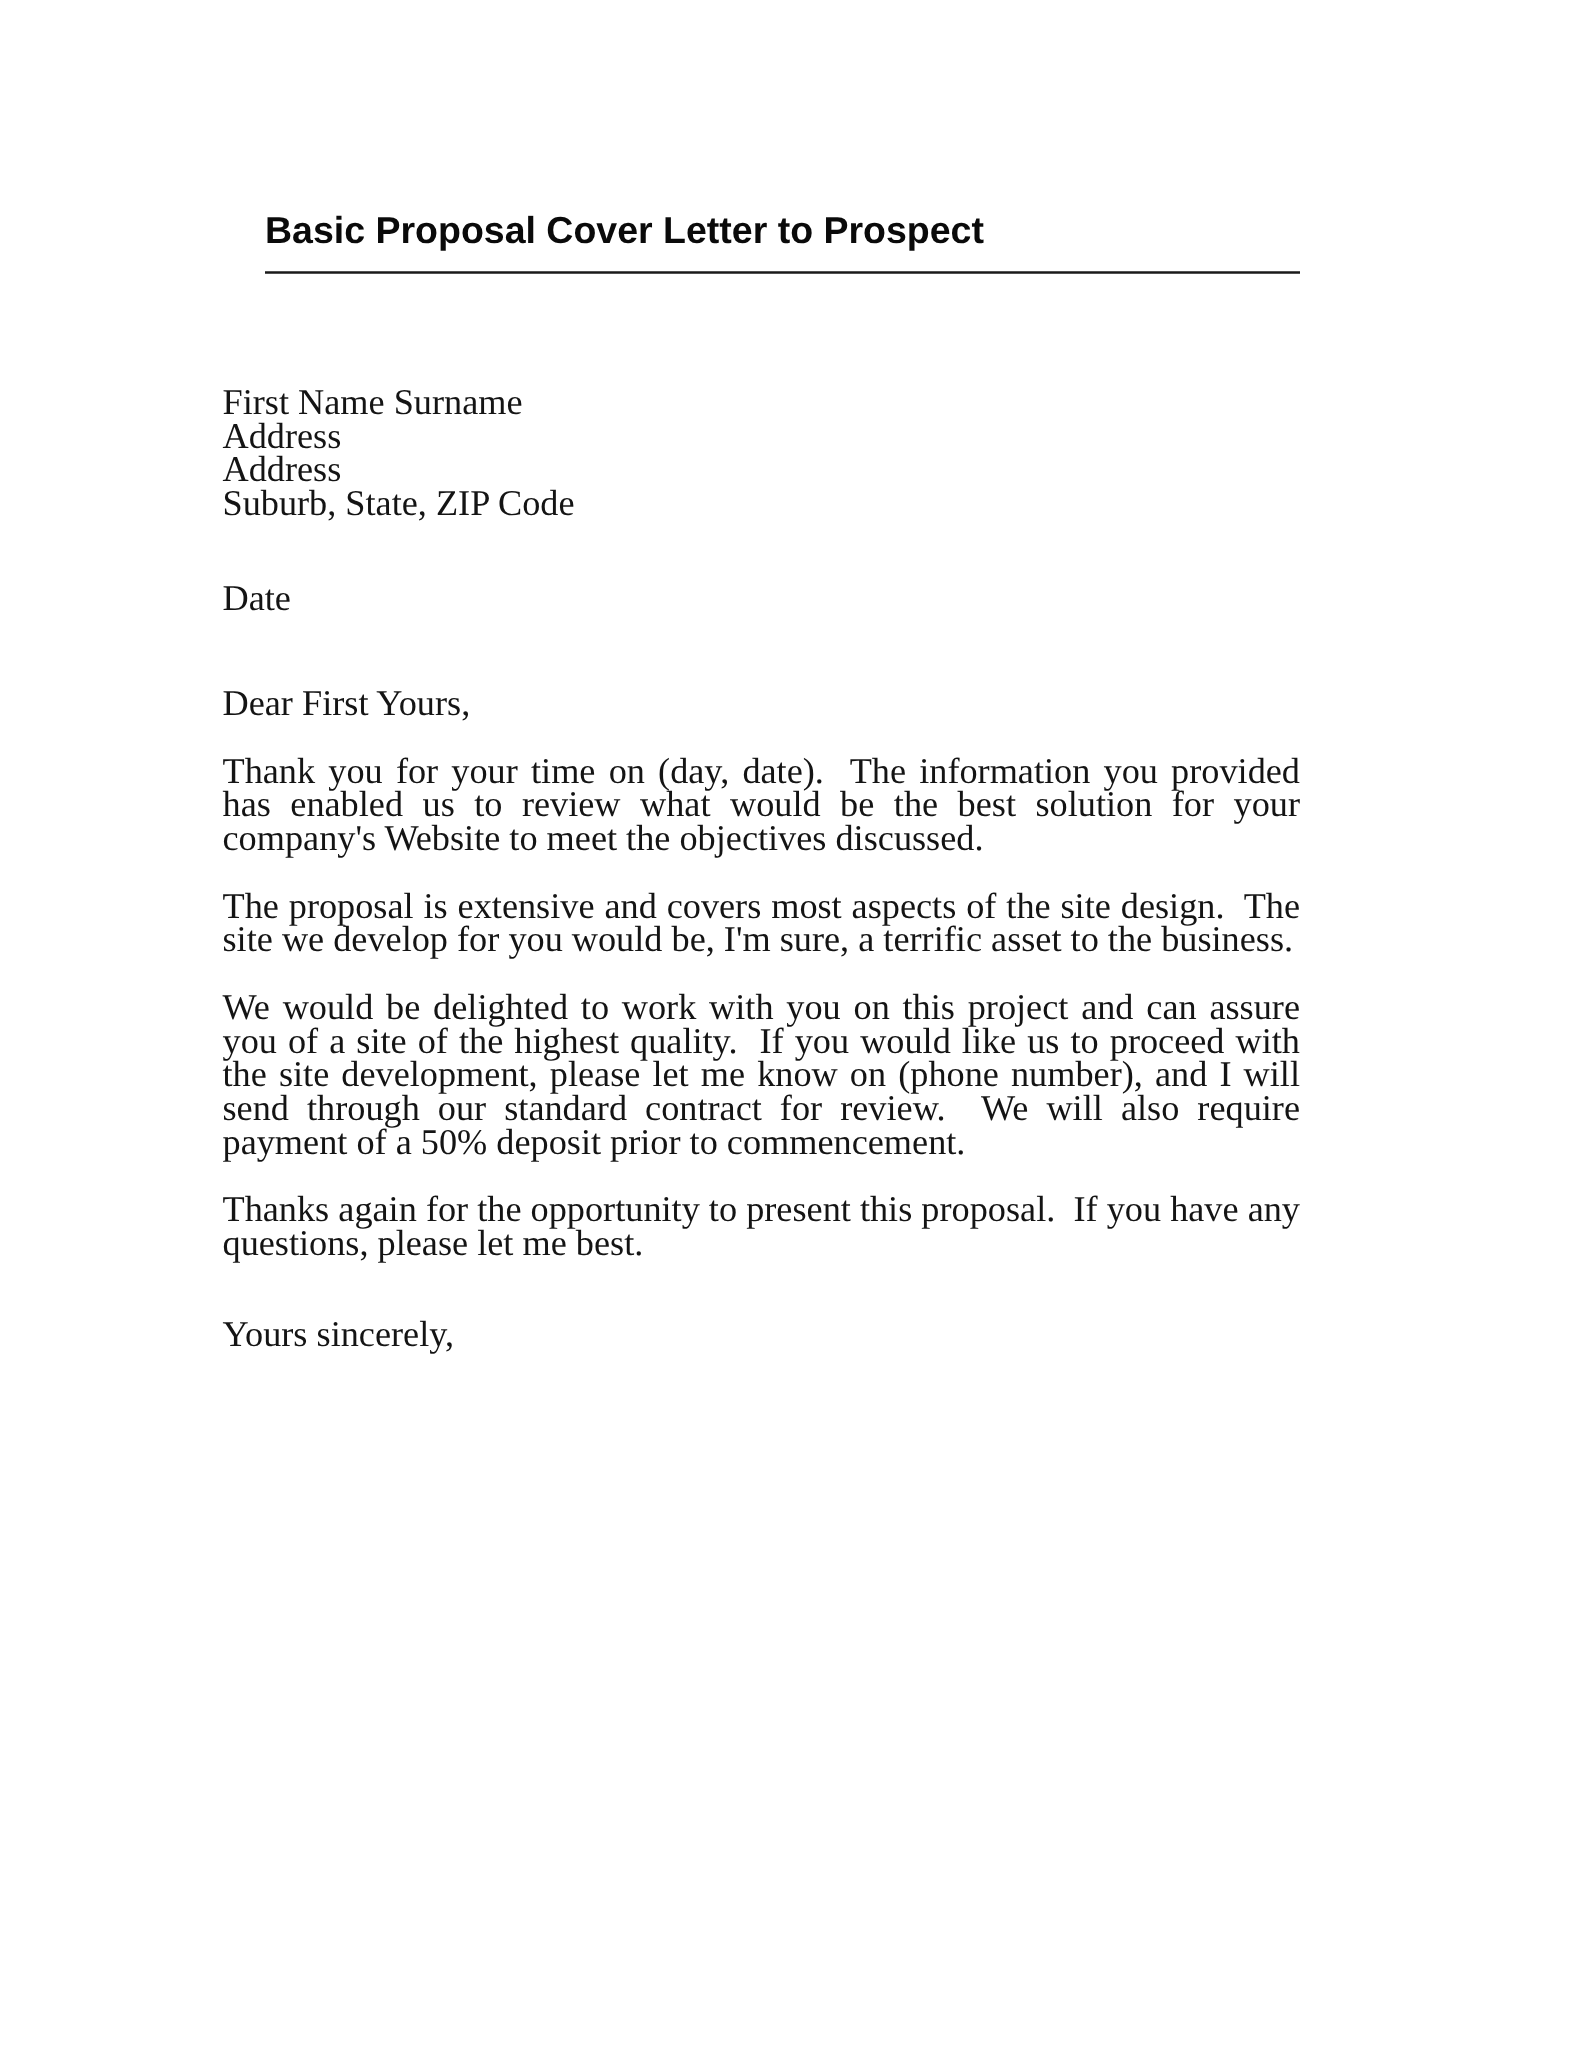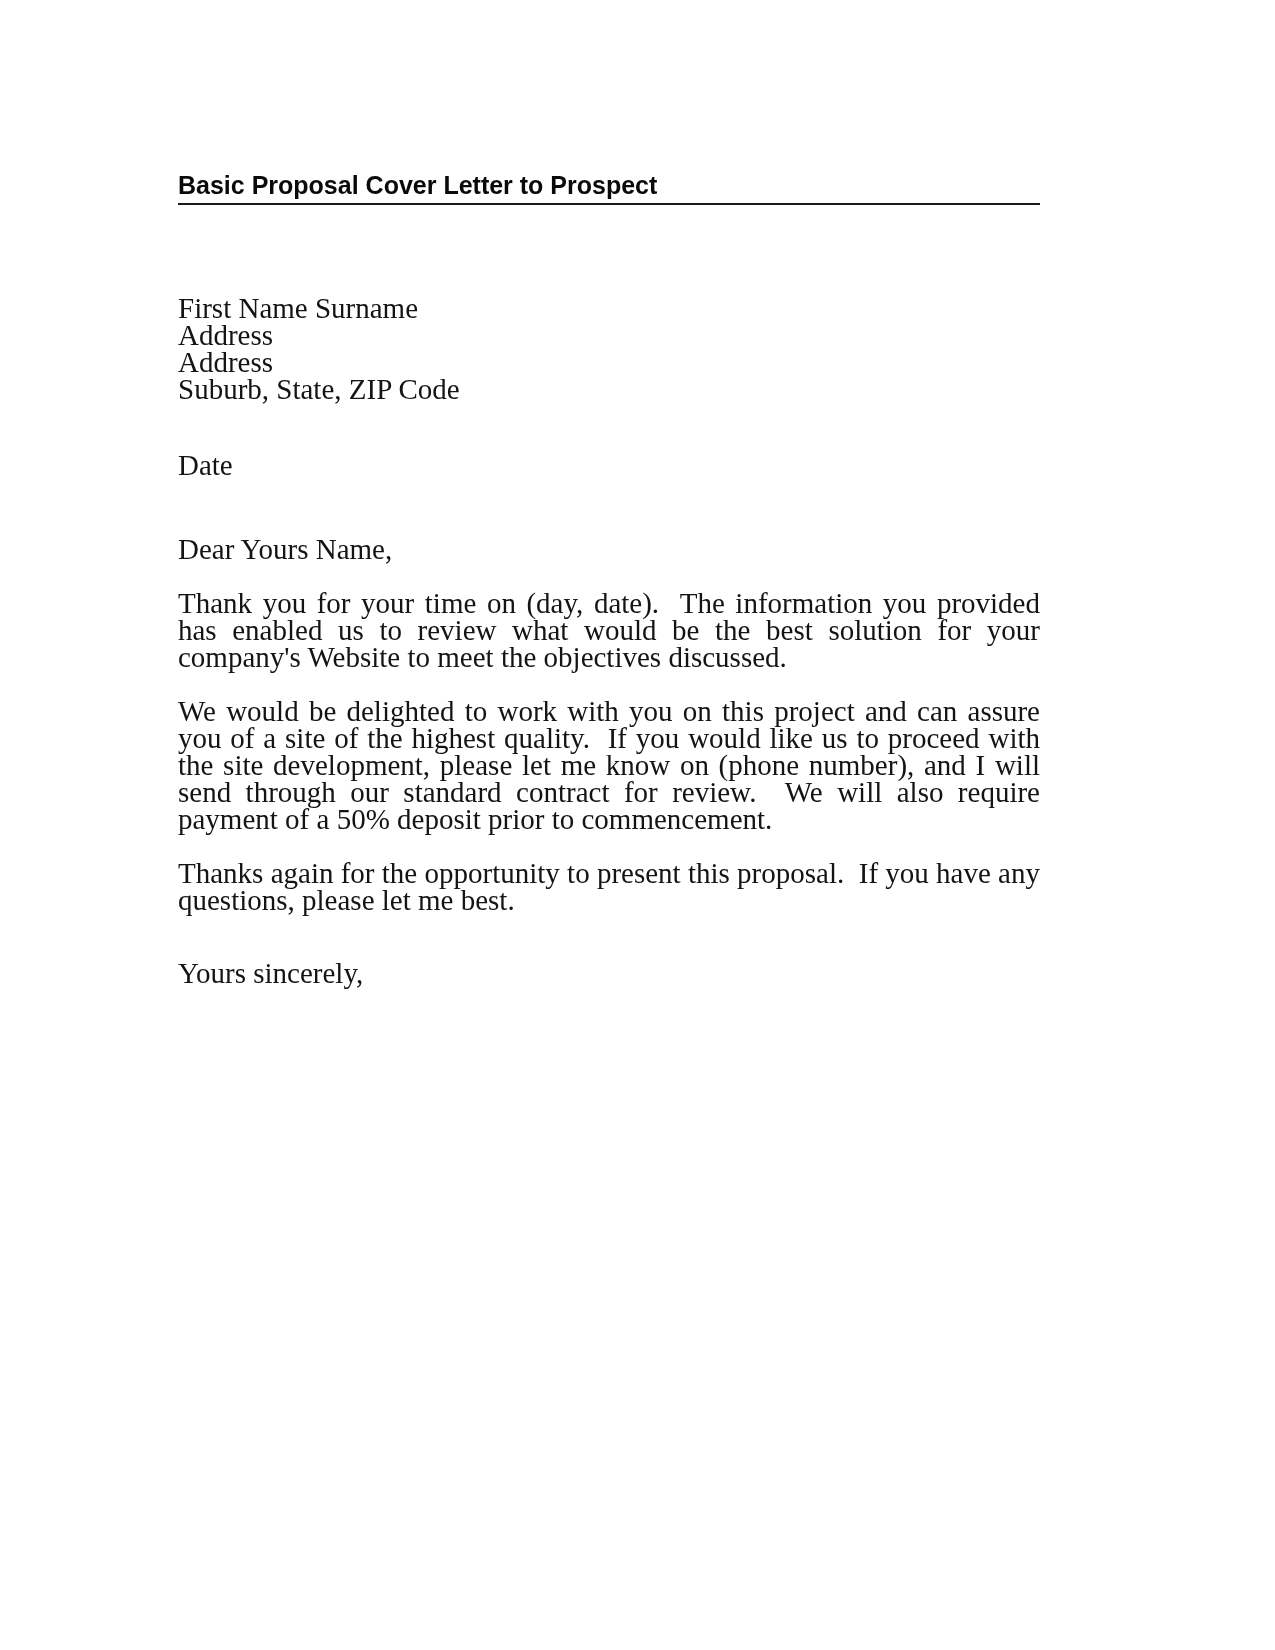--- a/index.html
+++ b/index.html
@@ -20,26 +20,27 @@
   .content {
     position: absolute;
     left: 178px;
     top: 170px;
     width: 862px;
   }
 
   .doc-title {
     font-family: "Liberation Sans", "DejaVu Sans", sans-serif;
     font-weight: bold;
-    font-size: 25px;
+    font-size: 30px;
     line-height: 30px;
     color: #0a0a0a;
-    padding-bottom: 3px;
+    padding-bottom: 17px;
     border-bottom: 2px solid #1a1a1a;
     letter-spacing: 0px;
+    margin-left: 34px;
   }
 
   .body-text {
     font-family: "Liberation Serif", "DejaVu Serif", serif;
     font-size: 29px;
     line-height: 27px;
     color: #141414;
   }
 
   .recipient-block { margin-top: 90px; }
@@ -70,24 +71,25 @@
 
     <div class="recipient-block body-text">
       <div>First Name Surname</div>
       <div>Address</div>
       <div>Address</div>
       <div>Suburb, State, ZIP Code</div>
     </div>
 
     <div class="date-line body-text">Date</div>
 
-    <div class="salutation body-text">Dear Yours Name,</div>
+    <div class="salutation body-text">Dear First Yours,</div>
 
     <div class="letter-body body-text">
       <p>Thank you for your time on (day, date).  The information you provided has enabled us to review what would be the best solution for your company's Website to meet the objectives discussed.</p>
+      <p>The proposal is extensive and covers most aspects of the site design.  The site we develop for you would be, I'm sure, a terrific asset to the business.</p>
       <p>We would be delighted to work with you on this project and can assure you of a site of the highest quality.  If you would like us to proceed with the site development, please let me know on (phone number), and I will send through our standard contract for review.  We will also require payment of a 50% deposit prior to commencement.</p>
       <p>Thanks again for the opportunity to present this proposal.  If you have any questions, please let me best.</p>
     </div>
 
     <div class="closing body-text">Yours sincerely,</div>
 
 
   </div>
 </div>
 

